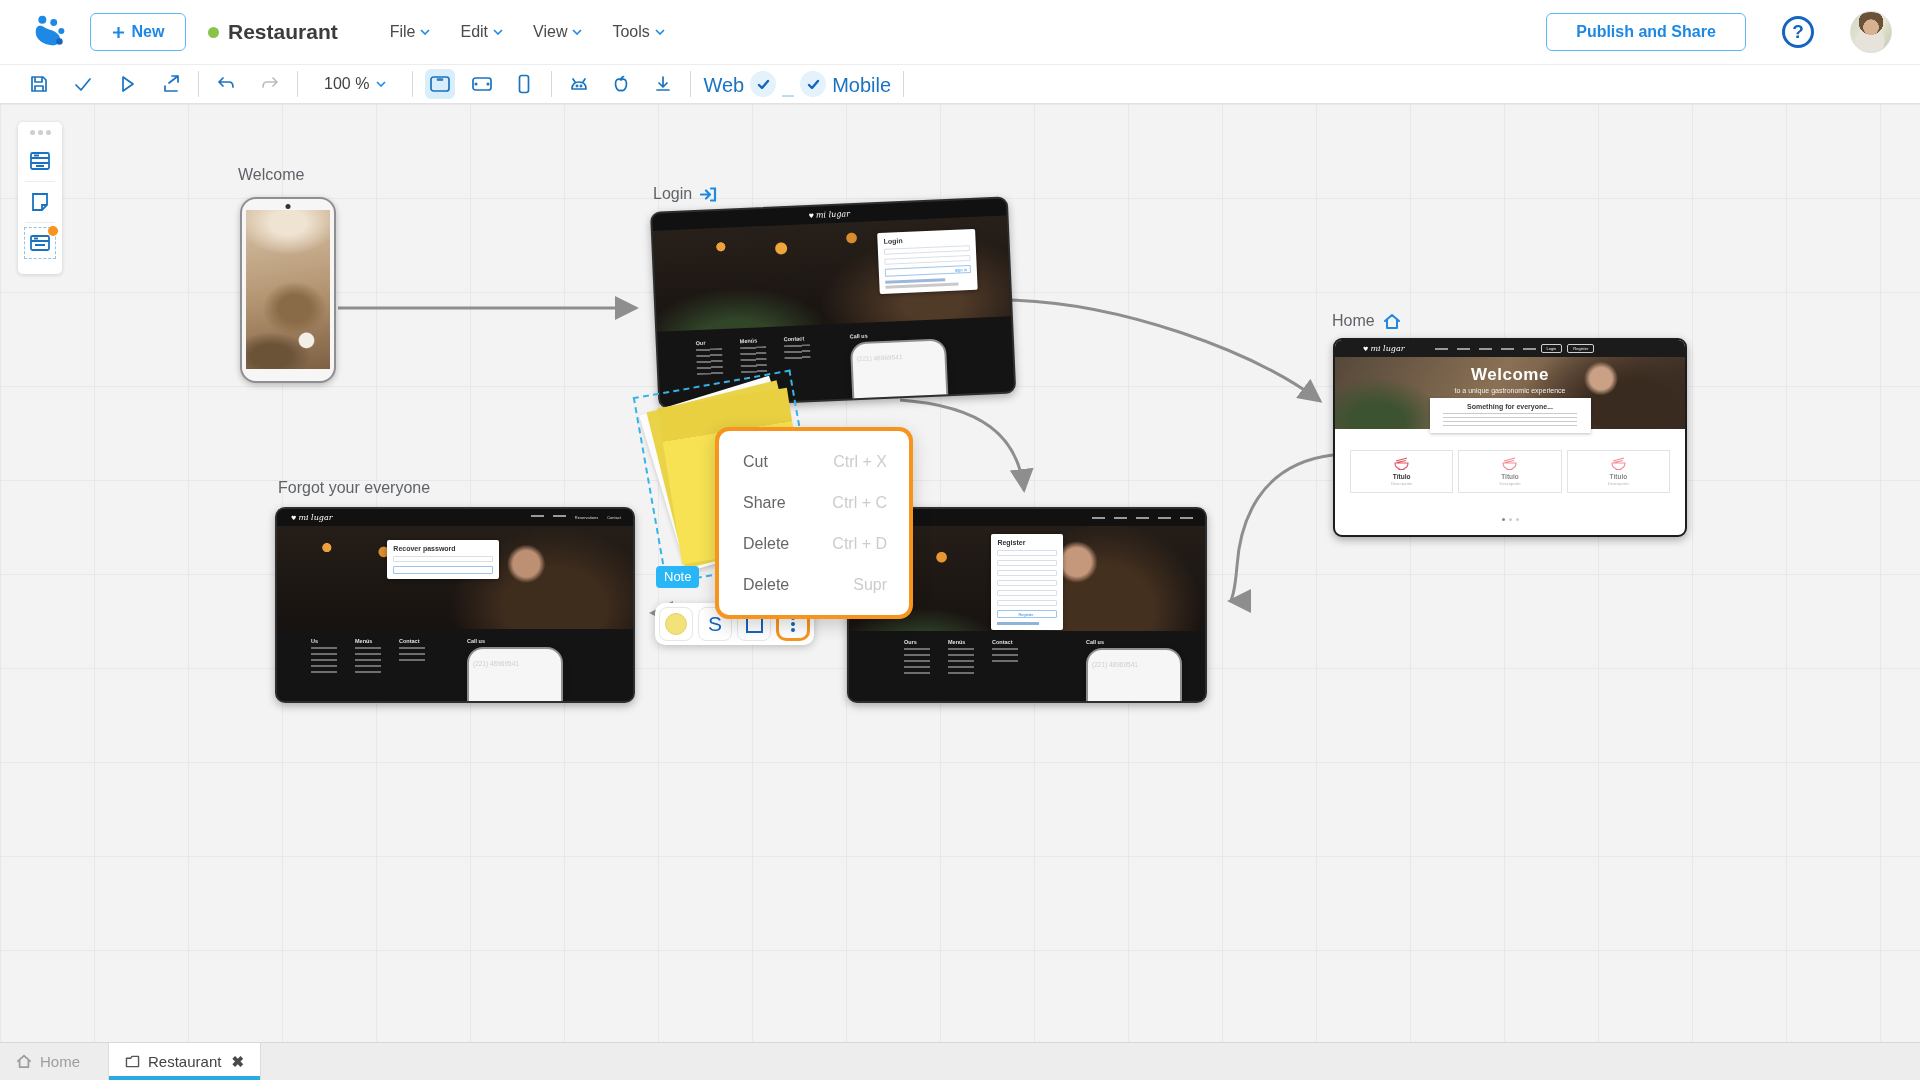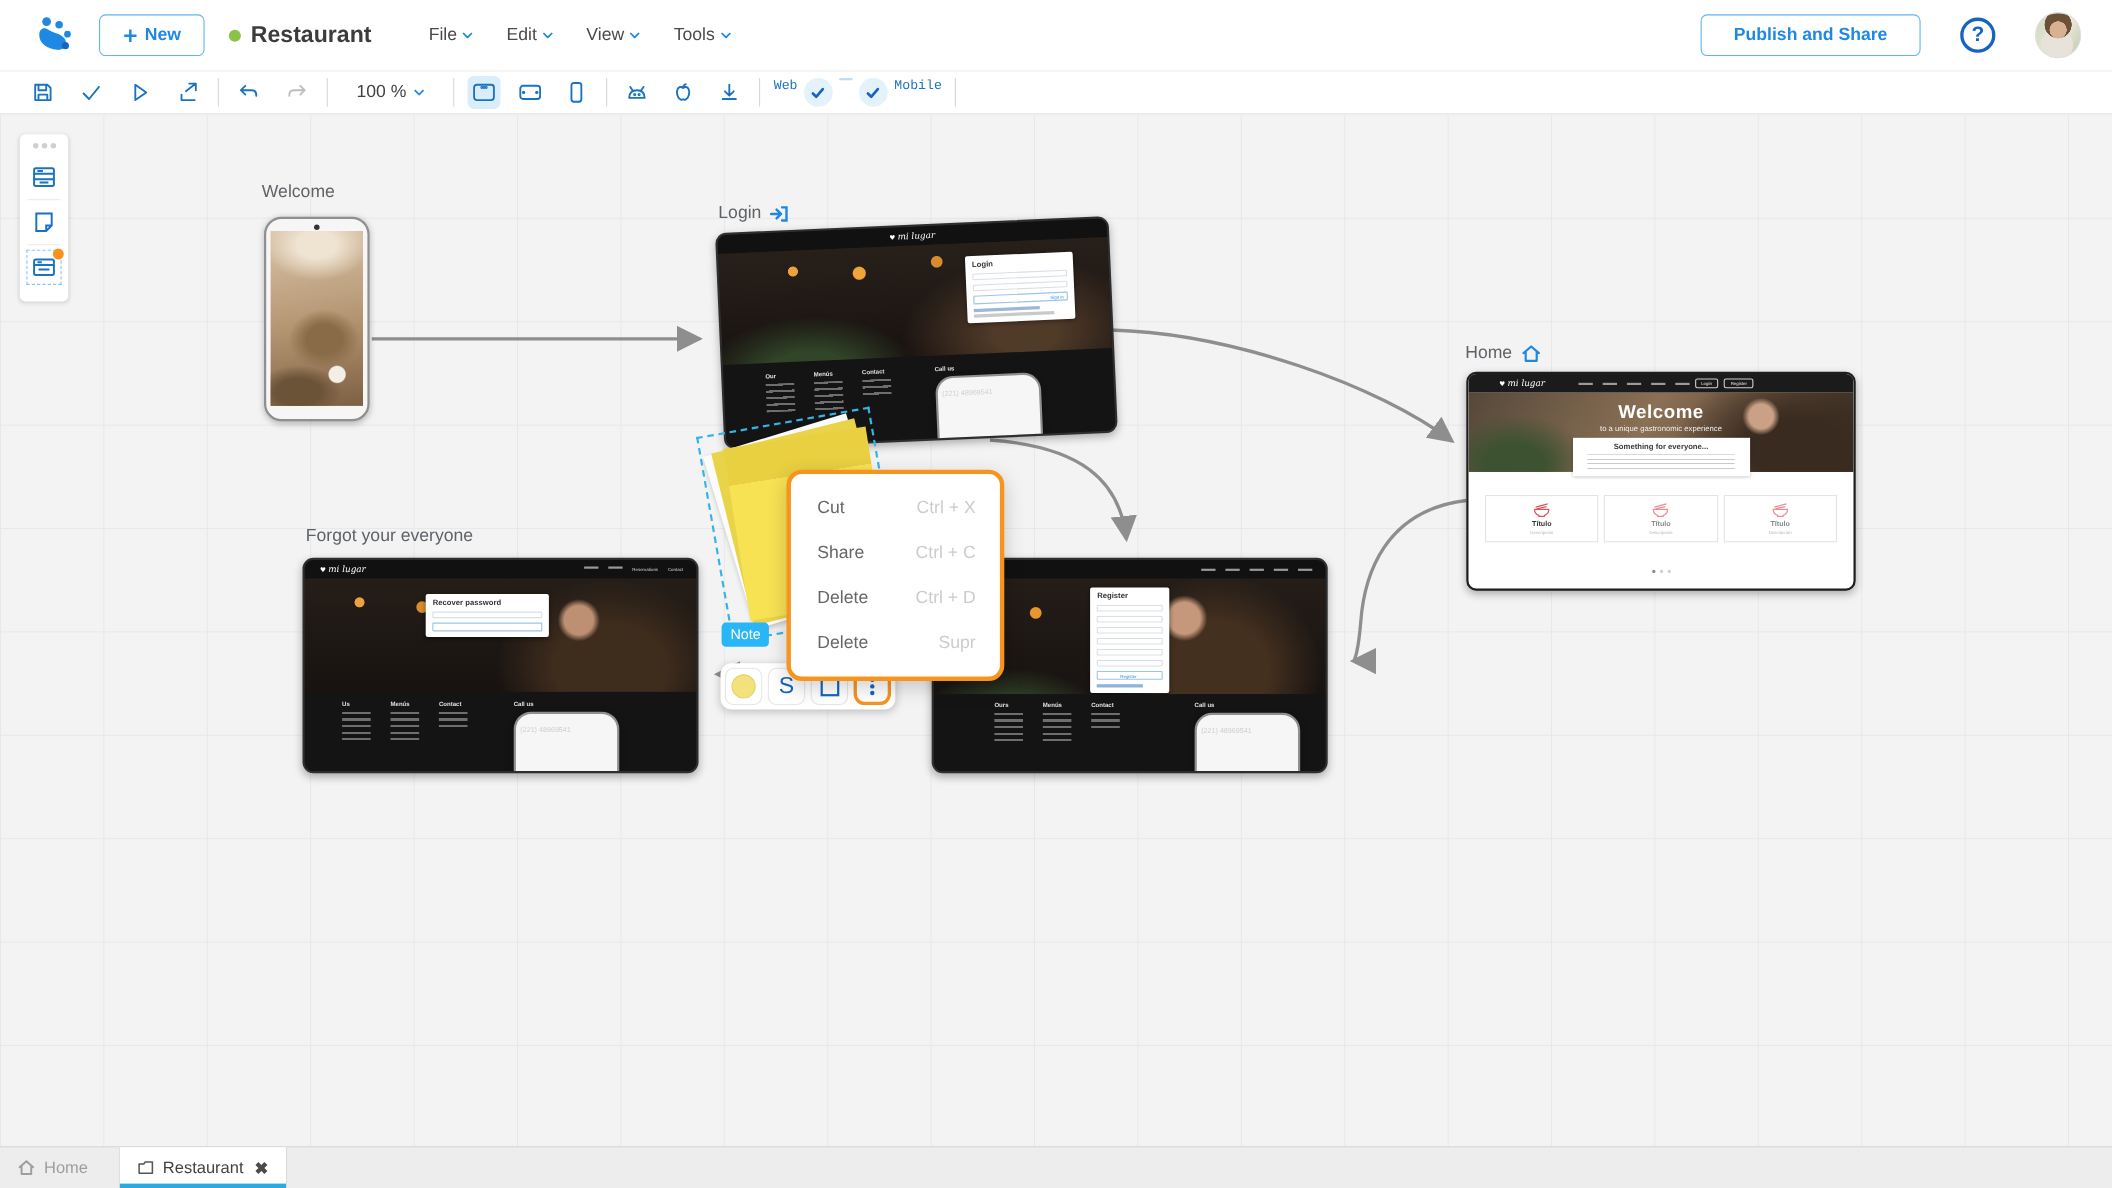--- a/index.html
+++ b/index.html
@@ -28,21 +28,21 @@
     linear-gradient(120deg,#c9d8c0,#f0ead9 55%, #b9c9ad); border:1px solid #ddd; }
 
   
   .toolbar { position:absolute; top:64px; left:0; right:0; height:40px; background:#fff; border-top:1px solid #ededed; border-bottom:1px solid #e2e2e2; display:flex; align-items:center; z-index:30; }
   .tb { width:30px; height:30px; display:flex; align-items:center; justify-content:center; color:#1a73c0; cursor:pointer; border-radius:6px; flex:none; }
   .tb svg { stroke:#1a73c0; fill:none; stroke-width:1.7; stroke-linecap:round; stroke-linejoin:round; }
   .tb.disabled svg { stroke:#bdbdbd; }
   .tb.active { background:#d9edfb; }
   .tdiv { width:1px; height:26px; background:#d8d8d8; margin:0 12px; flex:none; }
   .zoom-ctl { display:flex; align-items:center; gap:7px; font-size:16px; color:#424242; margin:0 14px; cursor:pointer; }
-  .wm { display:flex; align-items:flex-start; gap:6px; font-size:12px; color:#1a73c0;font-family:Liberation Mono, monospace; }
+  .wm { display:flex; align-items:flex-end; gap:6px; font-size:20px; color:#1a73c0; }
   .wm-check { width:26px; height:26px; border-radius:50%; background:#e4f2fc; display:flex; align-items:center; justify-content:center; }
   .wm-check svg { stroke:#1565c0; fill:none; stroke-width:2.4; stroke-linecap:round; stroke-linejoin:round; }
   .wm-link { width:12px; height:2px; background:#bcdcf3; }
 
   
   .sidepanel { position:absolute; left:18px; top:122px; width:44px; height:152px; background:#fff; border-radius:5px; box-shadow:0 1px 4px rgba(0,0,0,.15); z-index:20; display:flex; flex-direction:column; align-items:center; padding-top:8px; }
   .sp-dots { display:flex; gap:3px; margin-bottom:9px; }
   .sp-dots i { width:5px; height:5px; border-radius:50%; background:#cfcfcf; }
   .sp-icon { width:26px; height:26px; display:flex; align-items:center; justify-content:center; margin:4px 0; position:relative; cursor:pointer; }
   .sp-icon svg { stroke:#1a73c0; fill:none; stroke-width:1.8; }

